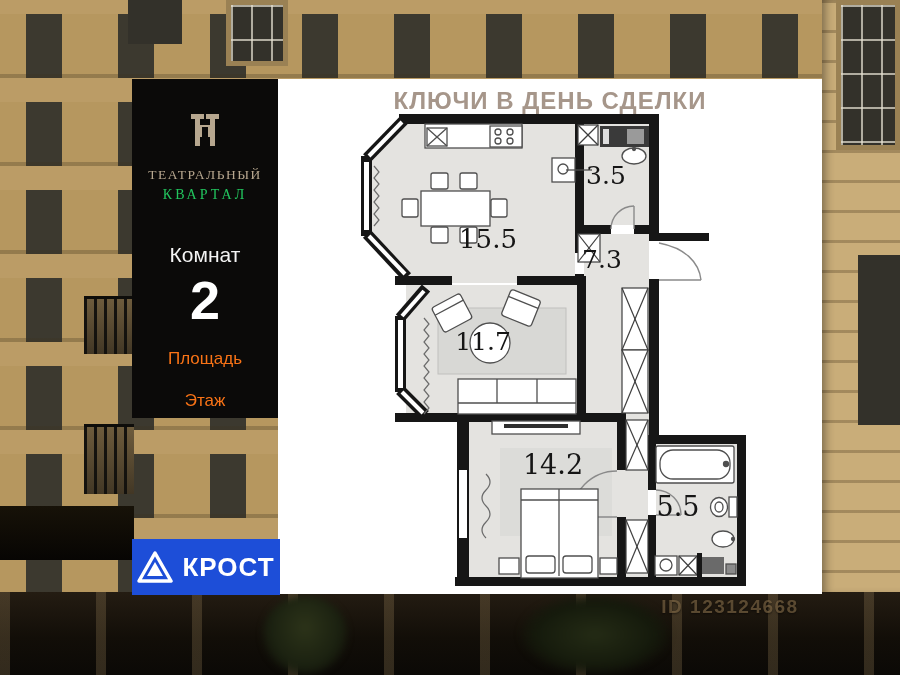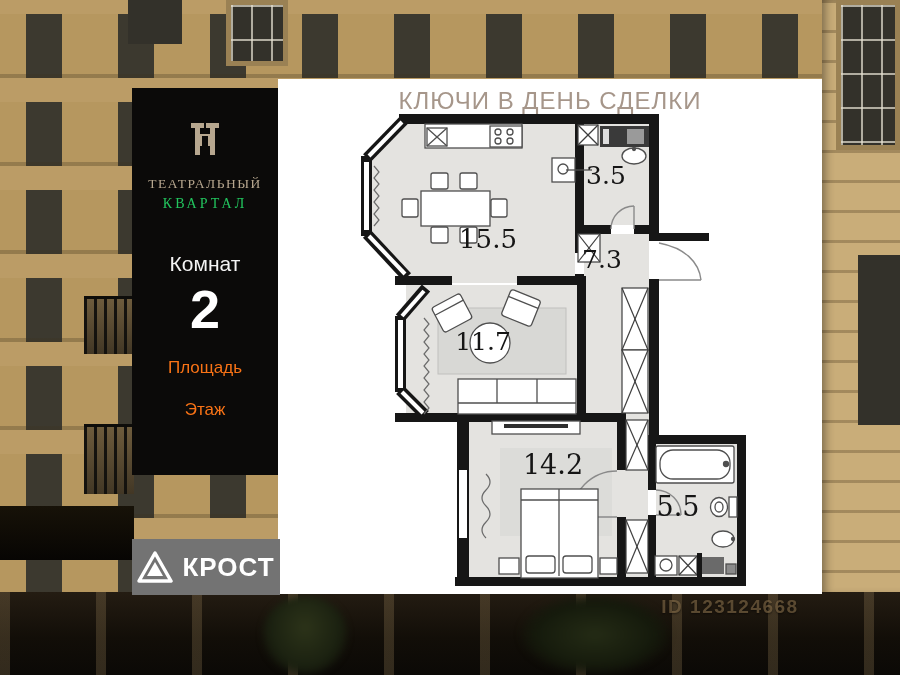--- a/index.html
+++ b/index.html
@@ -26,28 +26,28 @@
     background:linear-gradient(#171208,#070503);}
   .street{position:absolute;left:0;top:592px;width:900px;height:83px;
     background-image:repeating-linear-gradient(to right,rgba(190,160,110,.22) 0 10px,rgba(0,0,0,0) 10px 96px),linear-gradient(#241c12 0%,#120e08 55%,#0b0906 100%);}
   .tree{position:absolute;border-radius:50%;filter:blur(3px);}
   .tree1{left:262px;top:596px;width:86px;height:79px;
     background:radial-gradient(ellipse at 50% 40%,#2c3319 0%,#1a2010 60%,rgba(10,12,6,0) 78%);}
   .tree2{left:520px;top:594px;width:150px;height:81px;
     background:radial-gradient(ellipse,#242b15 0%,#151a0c 55%,rgba(0,0,0,0) 75%);}
 
   
-  .black-panel{position:absolute;left:132px;top:79px;width:146px;height:387px;
-    background:#0b0a09;color:#fff;display:flex;flex-direction:column;align-items:center;text-align:center;margin-top:9px;}
+  .black-panel{position:absolute;left:132px;top:79px;width:146px;height:339px;
+    background:#0b0a09;color:#fff;display:flex;flex-direction:column;align-items:center;text-align:center;}
   .white-panel{position:absolute;left:278px;top:79px;width:544px;height:515px;background:#ffffff;}
-  .blue-panel{position:absolute;left:132px;top:539px;width:148px;height:56px;background:#737373;
+  .blue-panel{position:absolute;left:132px;top:539px;width:148px;height:56px;background:#1d4ed8;
     display:flex;align-items:center;justify-content:center;gap:9px;}
 
   .promo{position:absolute;left:0;top:8px;width:544px;text-align:center;
-    font-size:24px;font-weight:400;letter-spacing:1px;color:#a6968a;}
+    font-size:24px;font-weight:700;letter-spacing:1px;color:#a6968a;}
 
   .monogram{margin-top:26px;}
   .brand1{margin-top:12px;font-family:"Liberation Serif",serif;font-size:13.5px;letter-spacing:1.5px;color:#b7a78f;}
   .brand2{margin-top:4px;font-family:"Liberation Serif",serif;font-size:14px;letter-spacing:3px;color:#22c55e;}
   .spec-label{margin-top:40px;font-size:21px;font-weight:500;color:#f4f4f4;}
   .spec-label2{margin-top:22px;font-size:17px;font-weight:500;color:#f97316;}
   .spec-big{margin-top:6px;font-size:54px;font-weight:700;line-height:1;}
   .spec-area{margin-top:8px;font-size:36px;font-weight:700;line-height:1;white-space:nowrap;}
   .spec-area sup{font-size:22px;position:relative;top:-2px;margin-left:1px;}
 

